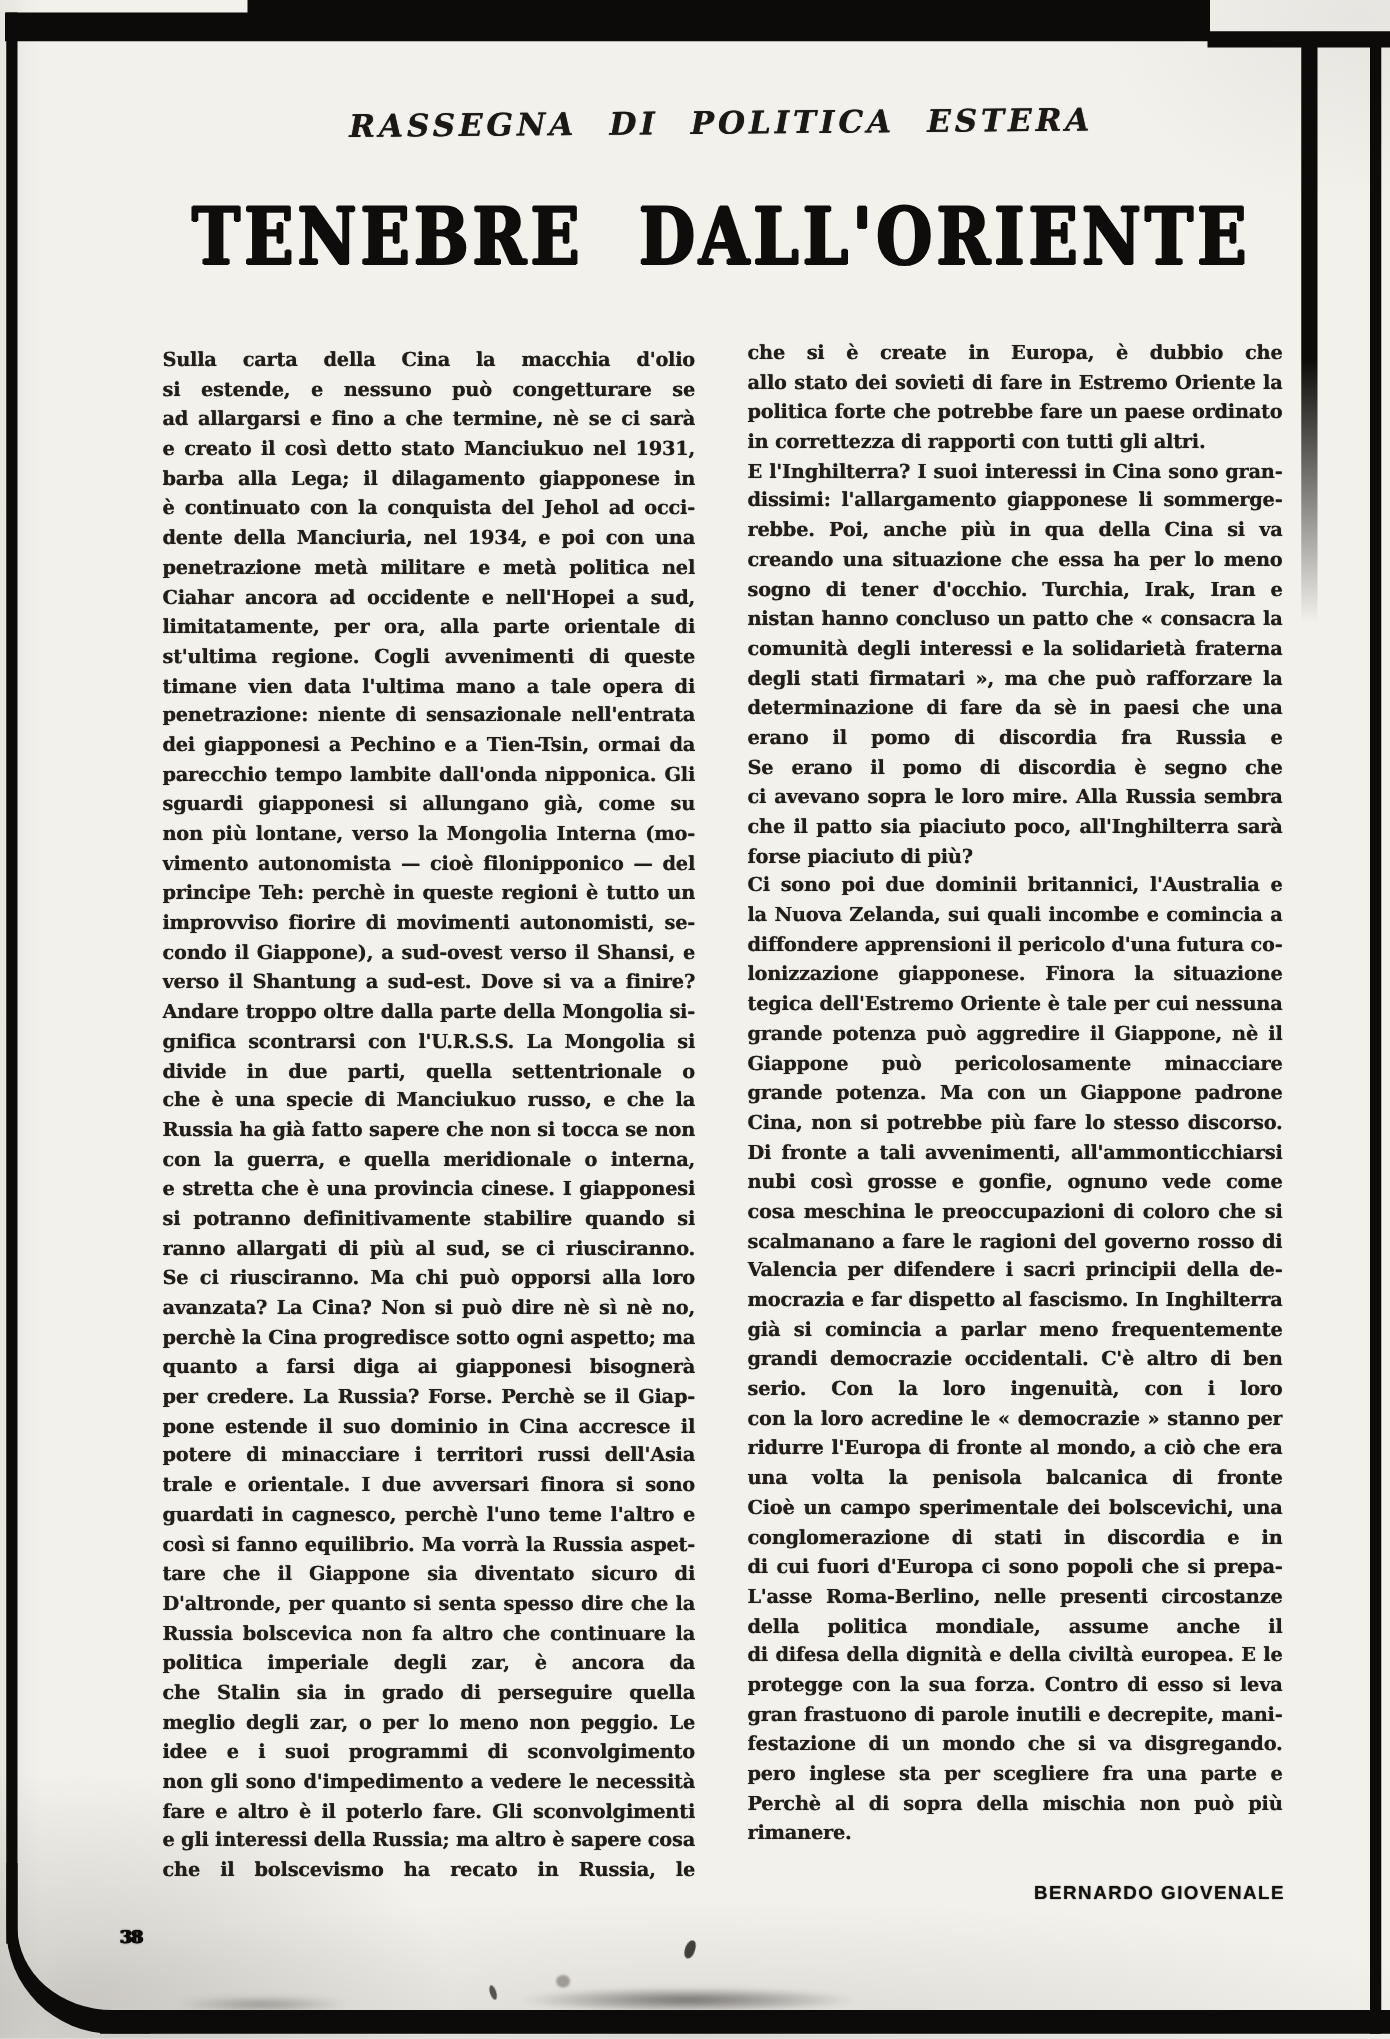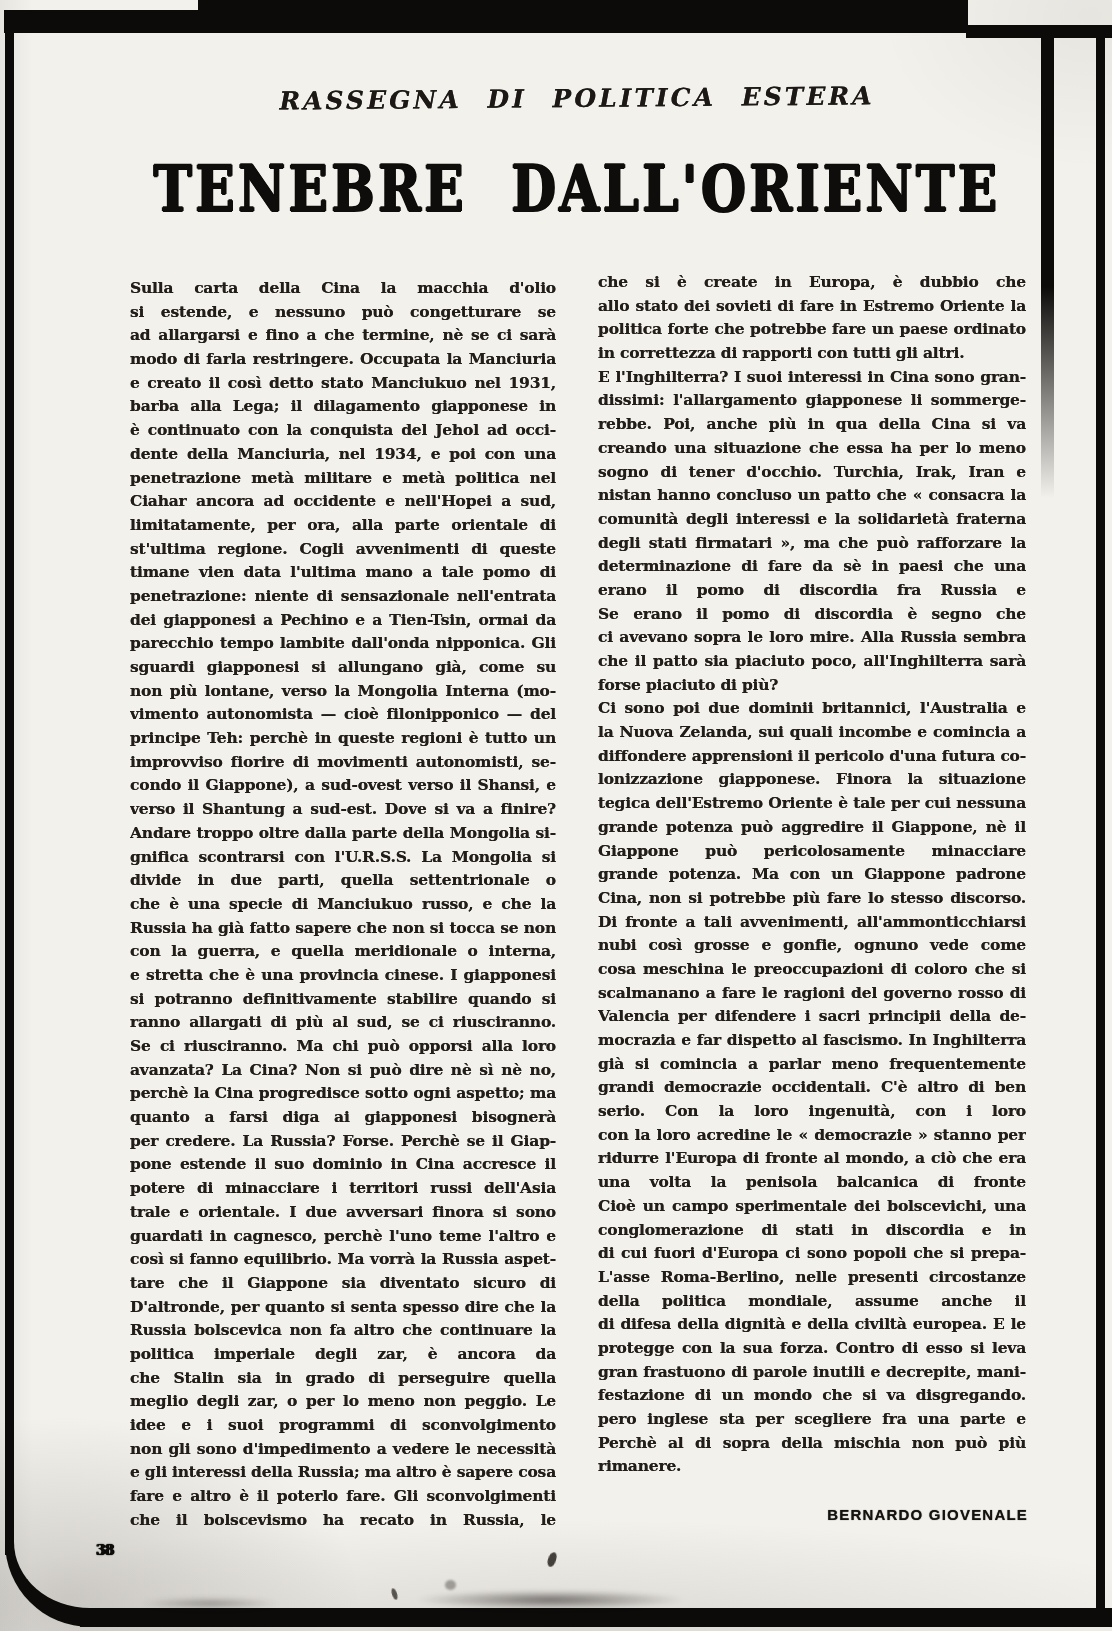--- a/index.html
+++ b/index.html
@@ -92,30 +92,29 @@
   <div class="smudge speck-b"></div>
   <div class="smudge speck-c"></div>
 
   <div class="kicker">RASSEGNA DI POLITICA ESTERA</div>
   <h1 class="title">TENEBRE DALL'ORIENTE</h1>
 
   <div class="col col-left">
       <div class="tline">Sulla carta della Cina la macchia d'olio giapponese</div>
       <div class="tline">si estende, e nessuno può congetturare se continuerà</div>
       <div class="tline">ad allargarsi e fino a che termine, nè se ci sarà</div>
-      <div class="tline">modo di farla restringere. Occupata la Manciuria</div>
       <div class="tline">e creato il così detto stato Manciukuo nel 1931, in</div>
       <div class="tline">barba alla Lega; il dilagamento giapponese in Cina</div>
       <div class="tline">è continuato con la conquista del Jehol ad occi-</div>
       <div class="tline">dente della Manciuria, nel 1934, e poi con una</div>
       <div class="tline">penetrazione metà militare e metà politica nel</div>
       <div class="tline">Ciahar ancora ad occidente e nell'Hopei a sud,</div>
       <div class="tline">limitatamente, per ora, alla parte orientale di que-</div>
       <div class="tline">st'ultima regione. Cogli avvenimenti di queste set-</div>
-      <div class="tline">timane vien data l'ultima mano a tale pomo di</div>
+      <div class="tline">timane vien data l'ultima mano a tale opera di</div>
       <div class="tline">penetrazione: niente di sensazionale nell'entrata</div>
       <div class="tline">dei giapponesi a Pechino e a Tien-Tsin, ormai da</div>
       <div class="tline">parecchio tempo lambite dall'onda nipponica. Gli</div>
       <div class="tline">sguardi giapponesi si allungano già, come su prede</div>
       <div class="tline">non più lontane, verso la Mongolia Interna (mo-</div>
       <div class="tline">vimento autonomista — cioè filonipponico — del</div>
       <div class="tline">principe Teh: perchè in queste regioni è tutto un</div>
       <div class="tline">improvviso fiorire di movimenti autonomisti, se-</div>
       <div class="tline">condo il Giappone), a sud-ovest verso il Shansi, e</div>
       <div class="tline">verso il Shantung a sud-est. Dove si va a finire?</div>
@@ -139,22 +138,22 @@
       <div class="tline">guardati in cagnesco, perchè l'uno teme l'altro e</div>
       <div class="tline">così si fanno equilibrio. Ma vorrà la Russia aspet-</div>
       <div class="tline">tare che il Giappone sia diventato sicuro di vincere?</div>
       <div class="tline">D'altronde, per quanto si senta spesso dire che la</div>
       <div class="tline">Russia bolscevica non fa altro che continuare la</div>
       <div class="tline">politica imperiale degli zar, è ancora da dimostrare</div>
       <div class="tline">che Stalin sia in grado di perseguire quella politica</div>
       <div class="tline">meglio degli zar, o per lo meno non peggio. Le sue</div>
       <div class="tline">idee e i suoi programmi di sconvolgimento sociale</div>
       <div class="tline">non gli sono d'impedimento a vedere le necessità</div>
+      <div class="tline">fare e altro è il poterlo fare. Gli sconvolgimenti</div>
       <div class="tline">e gli interessi della Russia; ma altro è sapere cosa</div>
-      <div class="tline">fare e altro è il poterlo fare. Gli sconvolgimenti</div>
       <div class="tline">che il bolscevismo ha recato in Russia, le inimicizie</div>
     </div>
   <div class="col col-right">
       <div class="tline">che si è create in Europa, è dubbio che permettano</div>
       <div class="tline">allo stato dei sovieti di fare in Estremo Oriente la</div>
       <div class="tline">politica forte che potrebbe fare un paese ordinato e</div>
       <div class="tline short">in correttezza di rapporti con tutti gli altri.</div>
       <div class="tline">E l'Inghilterra? I suoi interessi in Cina sono gran-</div>
       <div class="tline">dissimi: l'allargamento giapponese li sommerge-</div>
       <div class="tline">rebbe. Poi, anche più in qua della Cina si va</div>

